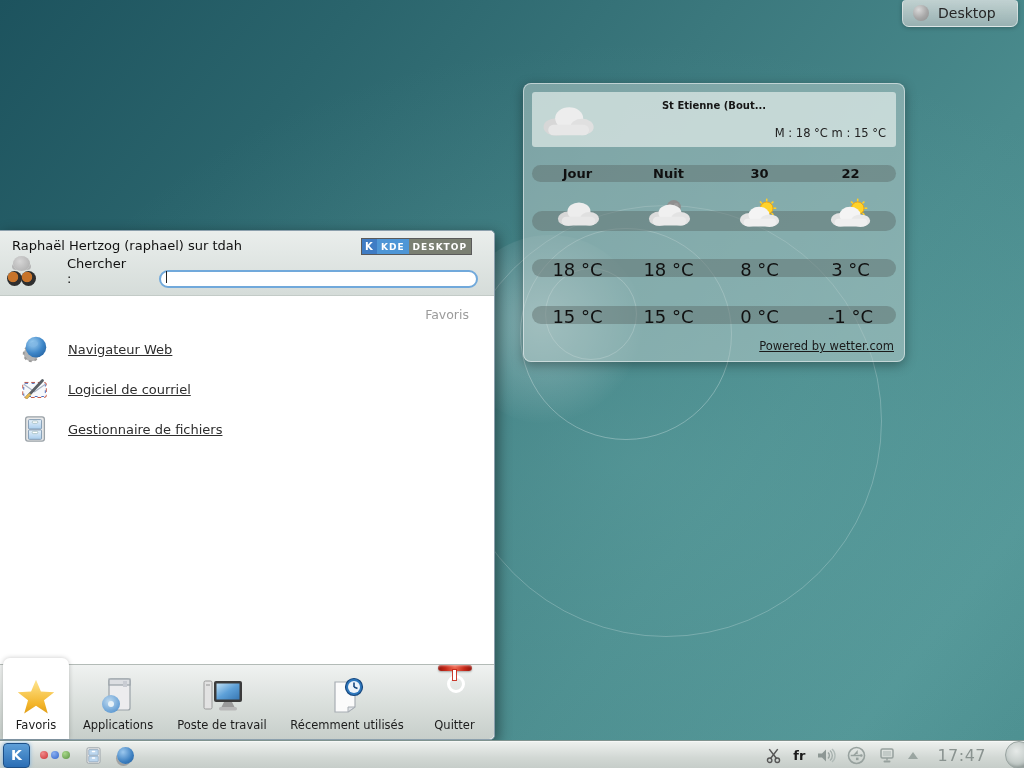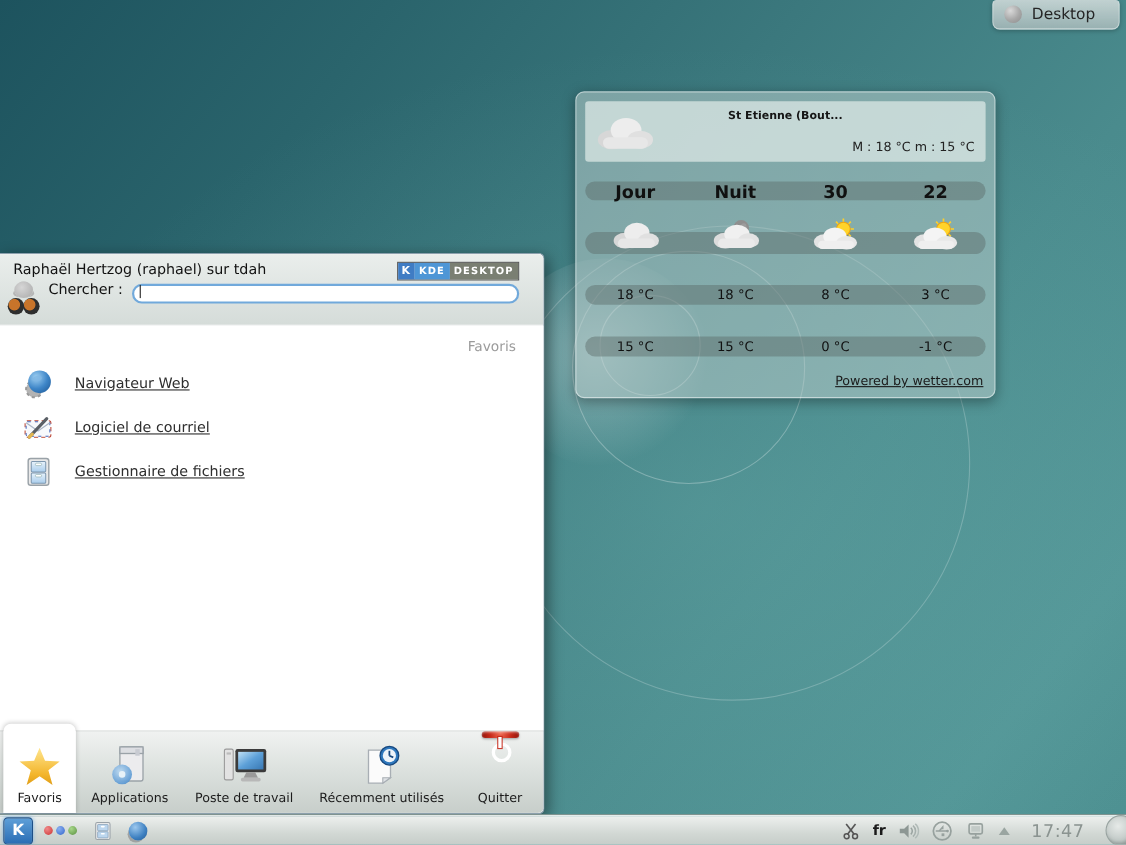--- a/index.html
+++ b/index.html
@@ -28,42 +28,42 @@
   
   .weather{position:absolute;left:523px;top:83px;width:382px;height:279px;box-sizing:border-box;
     background:rgba(183,203,200,0.55);border:1px solid rgba(255,255,255,0.5);border-radius:8px;
     padding:8px;box-shadow:0 3px 12px rgba(0,0,0,0.35);}
   .wx-header{position:relative;height:55px;background:rgba(223,234,232,0.72);border-radius:3px;}
   .wx-bigicon{position:absolute;left:8px;top:9px;}
   .wx-title{text-align:center;padding-top:8px;font-size:10px;font-weight:bold;color:#161616;}
   .wx-sub{position:absolute;right:10px;bottom:7px;font-size:11.5px;color:#222;}
   .wx-row{display:grid;grid-template-columns:repeat(4,1fr);align-items:center;text-align:center;
     background:rgba(92,107,104,0.45);border-radius:10px;}
-  .wx-cols{margin-top:18px;height:17px;font-size:16px;font-weight:bold;color:#101010;}
+  .wx-cols{margin-top:18px;height:17px;font-size:13px;font-weight:bold;color:#101010;}
   .wx-icons{margin-top:29px;height:20px;}
   .wx-icons .wicon{width:46px;height:32px;margin:-17px auto 0;}
-  .wx-temps{height:18px;font-size:12px;color:#101010;}
+  .wx-temps{height:18px;font-size:18px;color:#101010;}
   .wx-t1{margin-top:28px;} .wx-t2{margin-top:29px;}
   .wx-link{margin-top:15px;text-align:right;padding-right:2px;font-size:11.5px;}
   .wx-link a{color:#1a1a1a;text-decoration:underline;cursor:pointer;}
 
   
   .kickoff{position:absolute;left:0;top:230px;width:495px;height:510px;box-sizing:border-box;
     background:#fff;border:1px solid #8ca0ad;border-left:none;border-radius:0 5px 5px 0;
     box-shadow:3px 4px 14px rgba(0,0,0,0.45);display:flex;flex-direction:column;}
   .ko-header{height:64px;background:linear-gradient(#eaeeec,#d5dcd9);border-bottom:1px solid #c3cbc7;
     border-radius:0 5px 0 0;position:relative;flex:0 0 auto;}
   .ko-title{padding:7px 0 0 12px;font-size:13px;color:#111;}
   .ko-title .b{font-weight:normal;}
   .ko-badge{position:absolute;right:22px;top:7px;display:flex;align-items:stretch;
     border:1px solid #5a5a5a;height:15px;font-size:9px;font-weight:bold;letter-spacing:1px;}
   .ko-badge .k{width:15px;background:#3f7cc4;color:#fff;display:flex;align-items:center;justify-content:center;font-size:10px;}
   .ko-badge .kde{background:#4e96d6;color:#fff;display:flex;align-items:center;padding:0 4px;}
   .ko-badge .dsk{background:#7a7f72;color:#fff;display:flex;align-items:center;padding:0 4px;}
-  .ko-search{display:flex;align-items:flex-start;padding:3px 16px 0 6px;}
+  .ko-search{display:flex;align-items:flex-end;padding:3px 16px 0 6px;gap:23px;}
   .binoc{position:relative;width:32px;height:30px;flex:0 0 auto;}
   .binoc .gear{position:absolute;left:7px;top:0;width:17px;height:15px;border-radius:50%;
     background:radial-gradient(circle at 40% 35%, #d6d6d6, #a9a9a9);
     box-shadow:-5px 3px 0 -4px #b5b5b5, 5px 3px 0 -4px #b5b5b5, 0 -3px 0 -3px #b5b5b5;}
   .binoc .l, .binoc .r{position:absolute;bottom:0;width:15px;height:15px;border-radius:50%;
     background:radial-gradient(circle at 40% 40%, #c8742a 0 38%, #2e2e2e 44%);}
   .binoc .l{left:1px;} .binoc .r{left:15px;}
   .ko-search-label{margin:0 8px 0 6px;font-size:13px;color:#111;}
   .ko-input-wrap{position:relative;width:352px;height:18px;}
   .ko-input{width:100%;height:100%;box-sizing:border-box;border:2px solid #71a9db;border-radius:9px;

